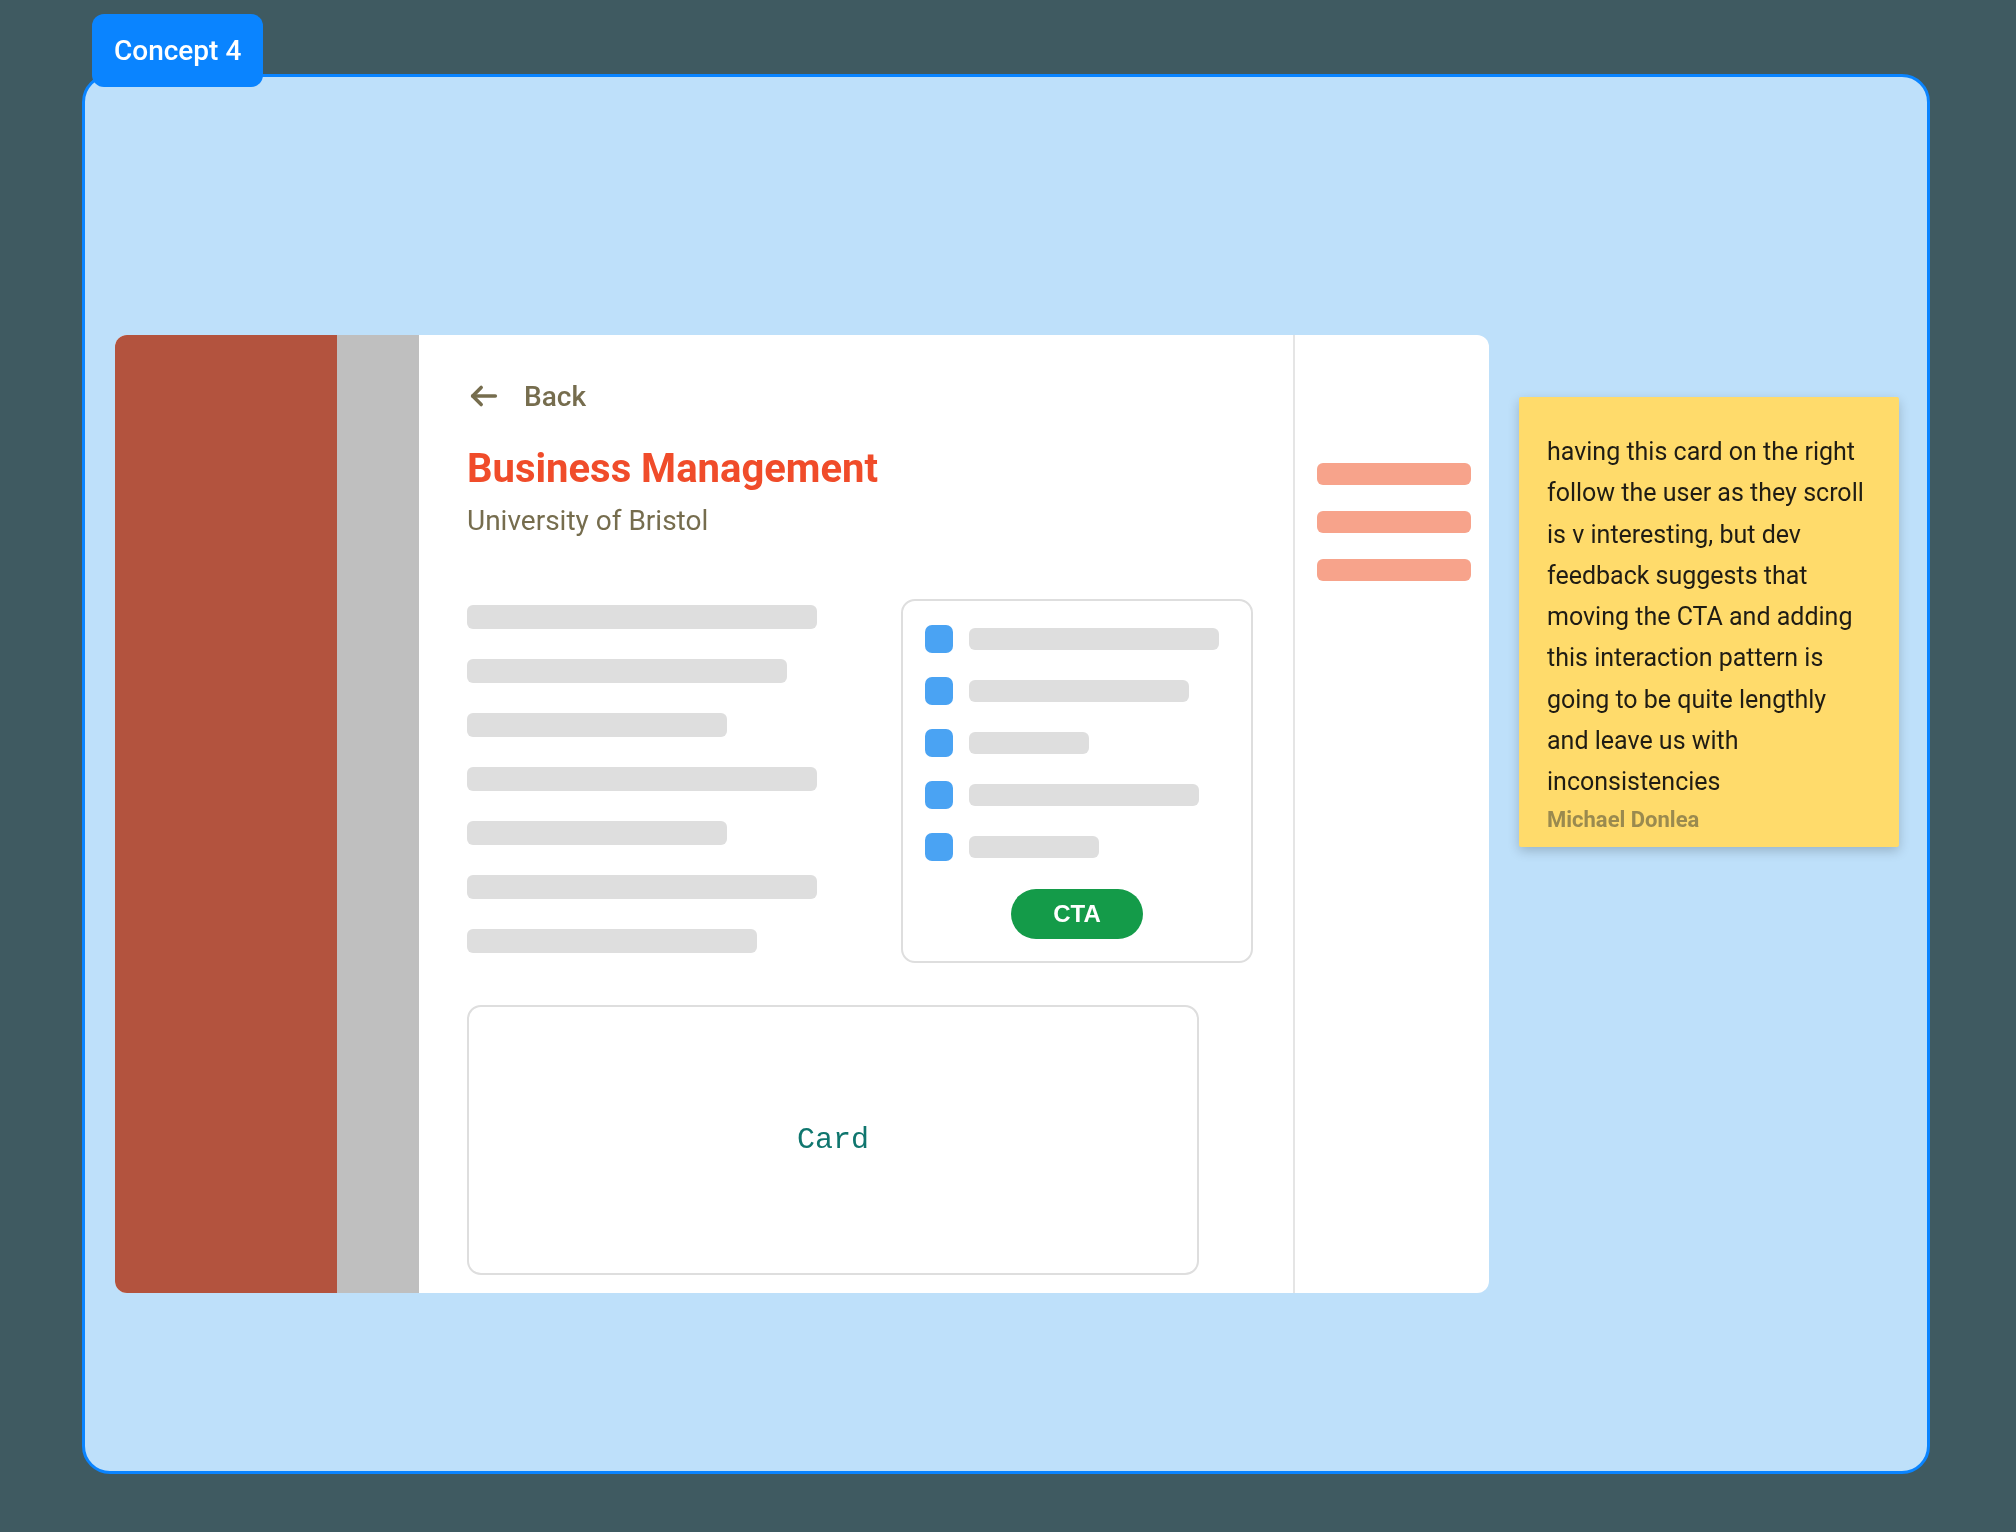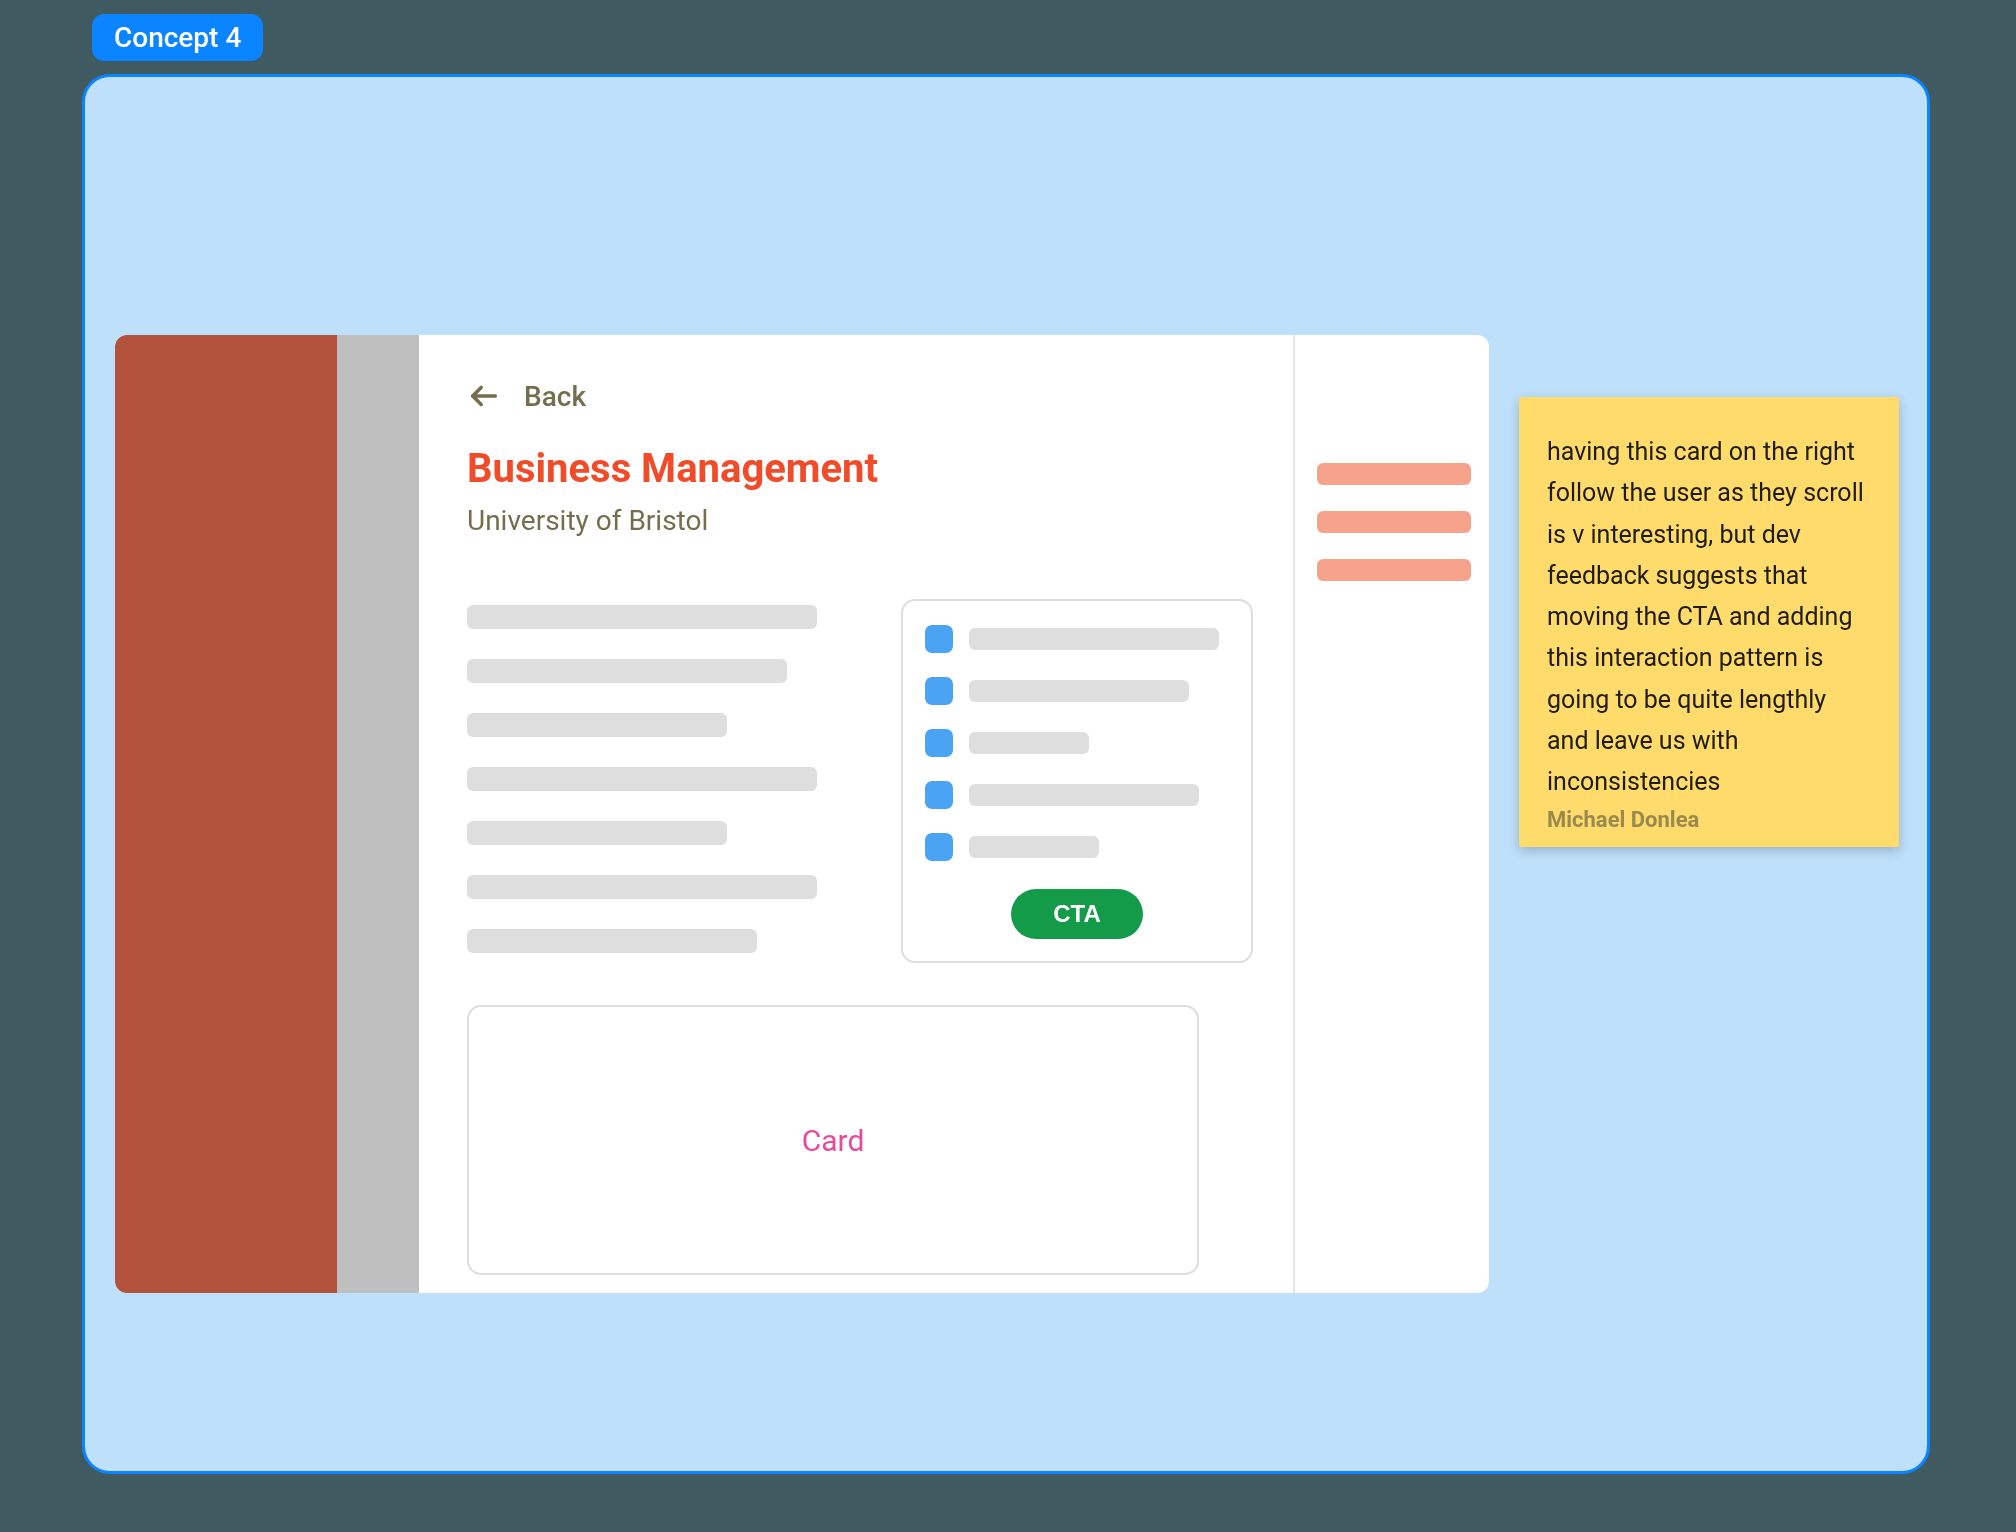--- a/index.html
+++ b/index.html
@@ -12,21 +12,21 @@
       overflow: hidden;
     }
     .concept-tag {
       position: absolute;
       top: 14px;
       left: 92px;
       background: #0a84ff;
       color: #fff;
       font-size: 28px;
       font-weight: 500;
-      padding: 7px 22px;
+      padding: 20px 22px;
       border-radius: 12px;
       z-index: 10;
     }
     .panel {
       position: absolute;
       top: 74px;
       left: 82px;
       width: 1848px;
       height: 1400px;
       background: #bee0fa;
@@ -143,23 +143,24 @@
       cursor: pointer;
     }
     .big-card {
       border: 2px solid #dedede;
       border-radius: 14px;
       height: 270px;
       width: 732px;
       display: flex;
       align-items: center;
       justify-content: center;
-      color: #ec4899;
+      color: #0f766e;
       font-size: 30px;
       font-weight: 400;
+      font-family: Liberation Mono, monospace;
     }
     .mockup .right-rail {
       width: 196px;
       border-left: 2px solid #e5e5e5;
       flex-shrink: 0;
       padding: 128px 18px 0 22px;
       display: flex;
       flex-direction: column;
       gap: 26px;
     }

